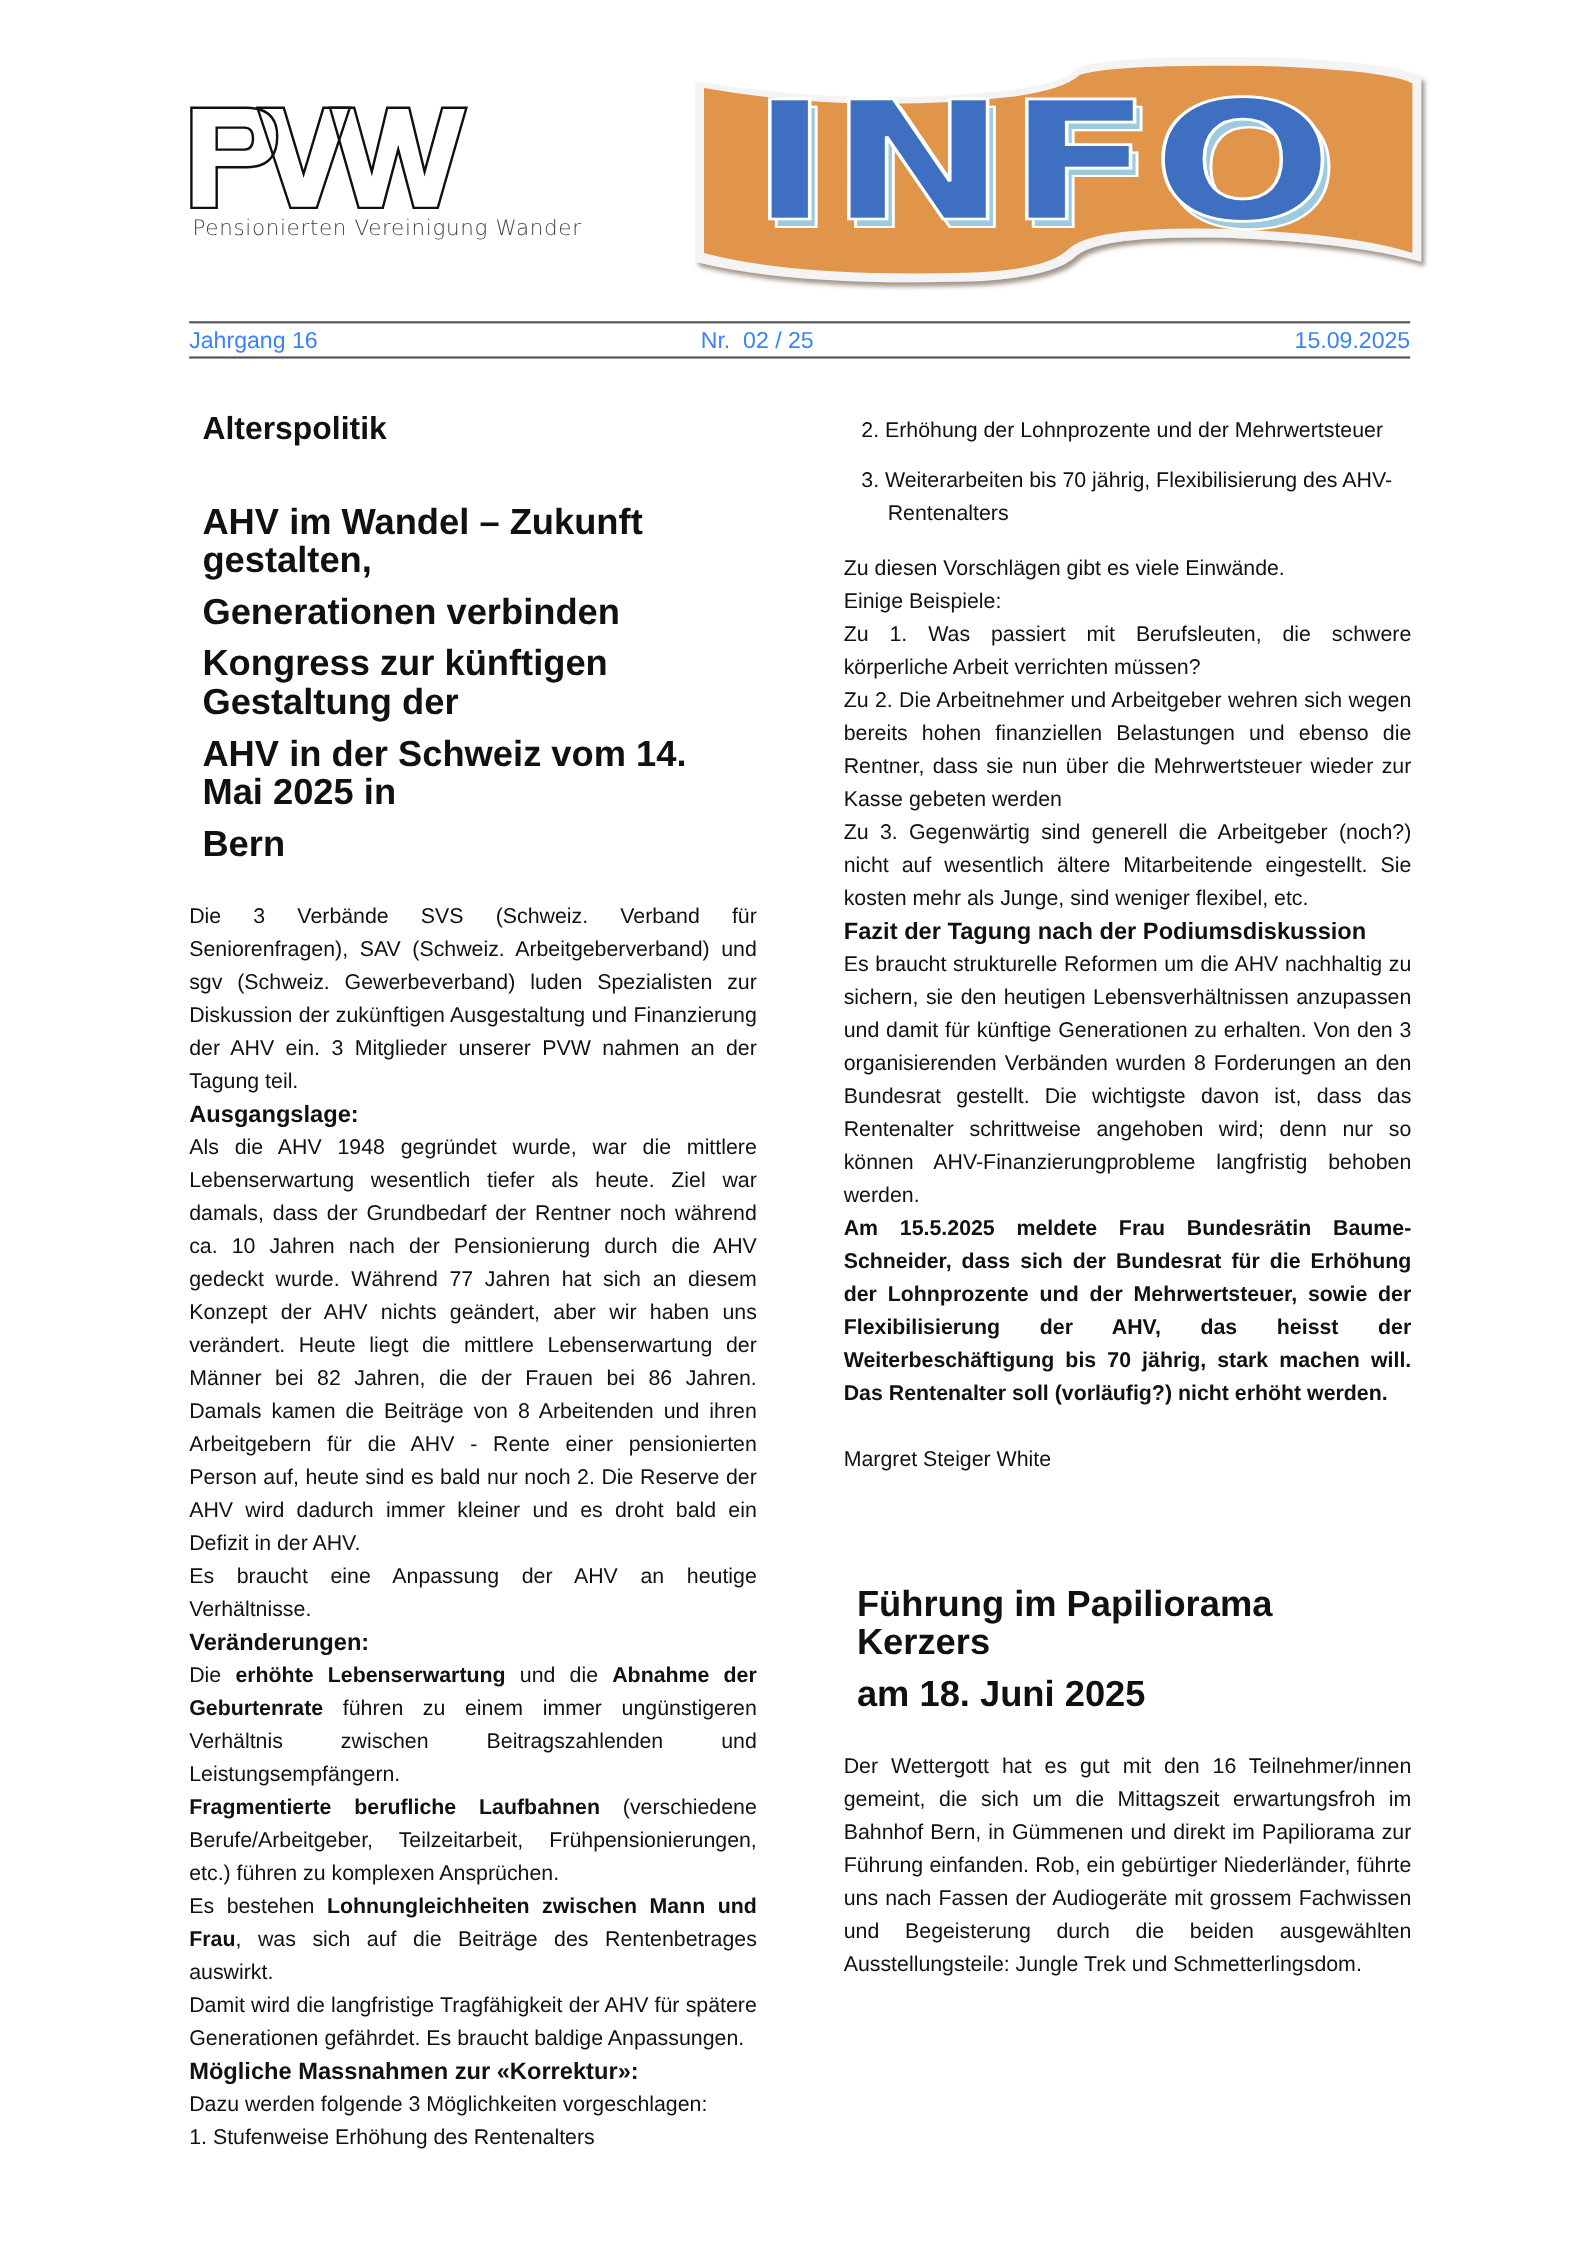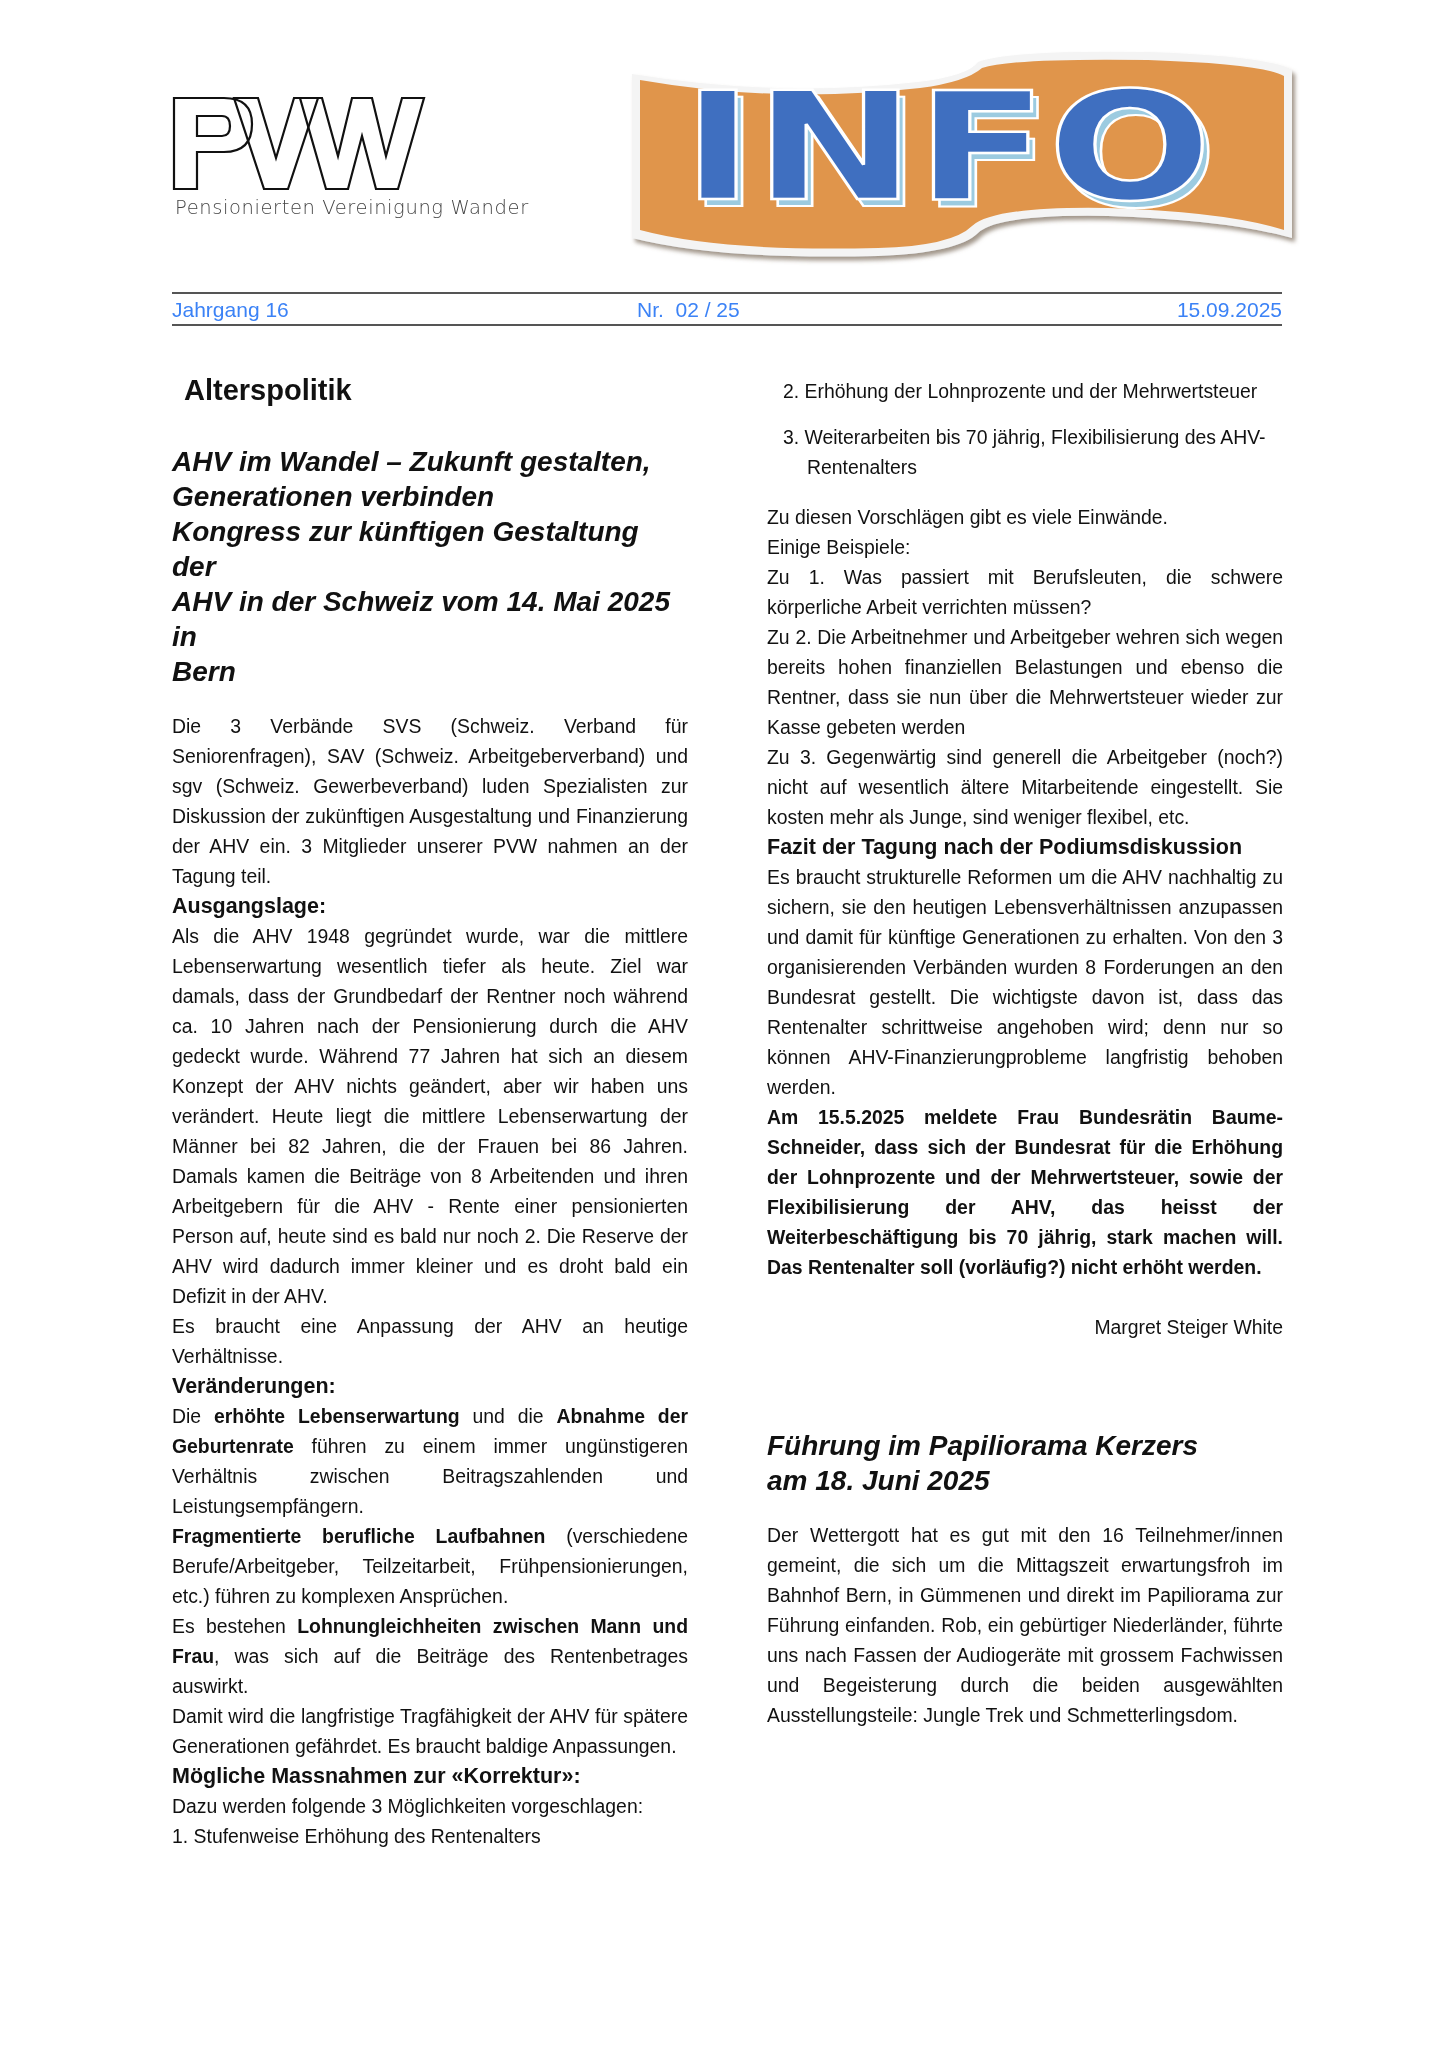--- a/index.html
+++ b/index.html
@@ -19,26 +19,26 @@
               font-size:21px; color:#3b82f6; }
   #masthead span { position:absolute; top:4px; white-space:nowrap; }
   #mh-vol { left:0; }
   #mh-nr { left:465px; }
   #mh-date { right:0; }
   
   .col { position:absolute; top:358px; width:516px; }
   #col-left { left:172px; }
   #col-right { left:767px; }
   .section-title { font-size:29px; font-weight:bold; line-height:40px; margin:12px; }
-  .subtitle { font-size:28px; font-weight:bold; font-style:italic; line-height:35px; margin:0; }
+  .subtitle { font-size:33px; font-weight:bold; line-height:35px; margin:12px; }
   p, .para { font-size:19.4px; line-height:30px; margin:0; text-align:justify; hyphens:manual; }
   .h3 { font-size:21.5px; font-weight:bold; line-height:30px; margin:0; }
   .list-item { font-size:19.4px; line-height:30px; padding-left:24px; text-indent:-24px; margin:16px; }
   b { font-weight:bold; }
-  .right { text-align:right; }
+  .right { }
 </style>
 </head>
 <body>
 
 <div id="logo" class="abs">
   <svg id="logo-svg" width="270" height="95" viewBox="0 0 270 95">
     <g fill="none" stroke="#111" stroke-width="2.2" stroke-linejoin="miter">
 
       <path d="M2 2 H52 Q80 2 80 28 Q80 56 52 56 H25 V93 H2 Z M25 20 V40 H50 Q58 40 58 30 Q58 20 50 20 Z"></path>
 

